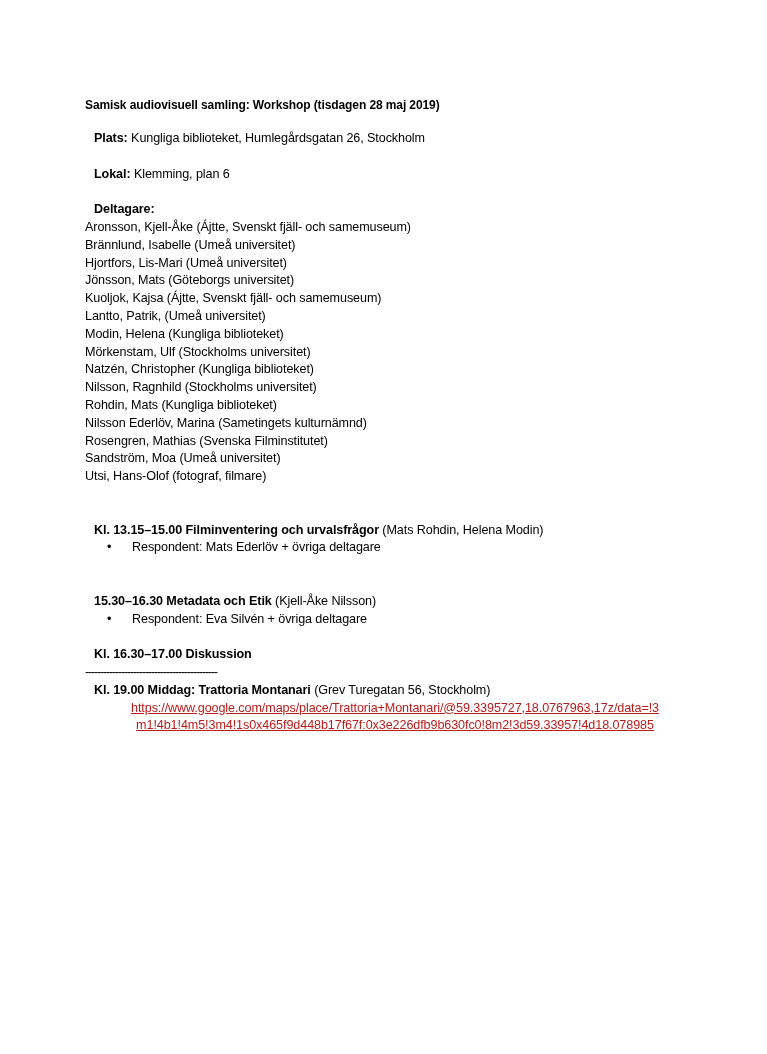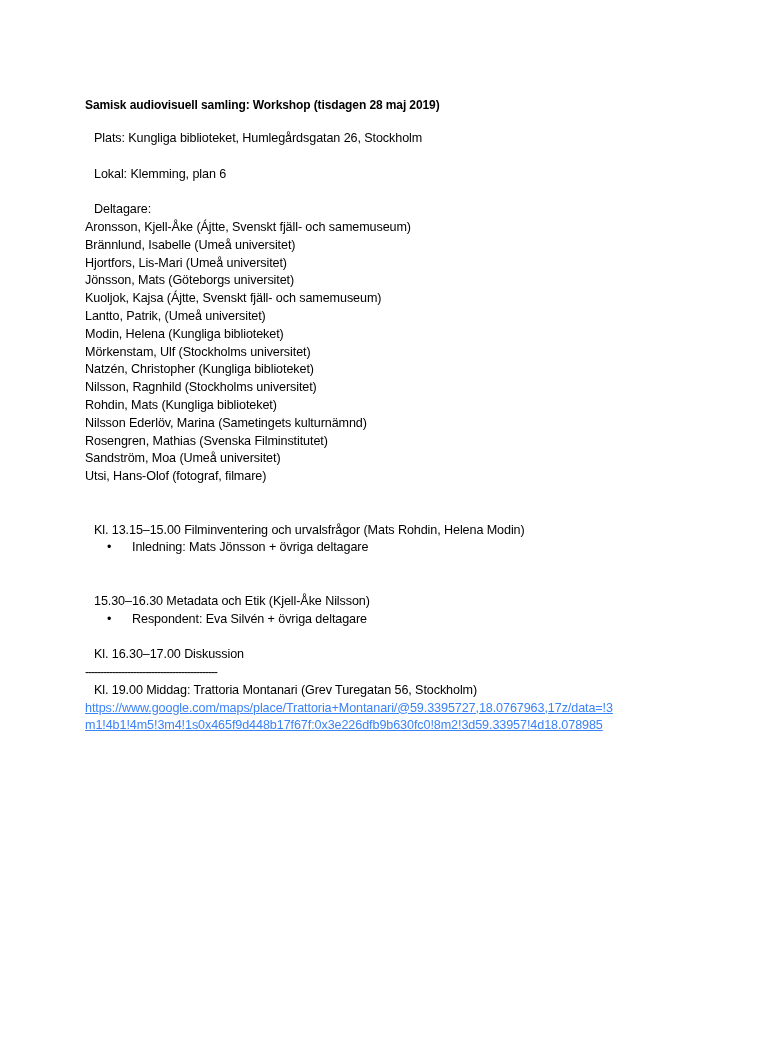--- a/index.html
+++ b/index.html
@@ -5,21 +5,21 @@
   html, body { margin: 0; padding: 0; }
   body {
     width: 767px; height: 1054px; background: #ffffff; overflow: hidden;
     font-family: "Liberation Sans", sans-serif; color: #000;
     position: relative;
   }
   .page { position: absolute; left: 85px; top: 94px; width: 620px; }
   .title { font-weight: bold; font-size: 12px; line-height: 22px; margin: 0 0 14px 0; letter-spacing: -0.1px; }
   .line { font-size: 12.6px; line-height: 17.8px; white-space: nowrap; letter-spacing: -0.1px; }
   .gap { height: 17.8px; }
-  .b { font-weight: normal; padding-left: 9px; }
+  .b { font-weight: bold; padding-left: 9px; }
   .bullet { padding-left: 22px; position: relative; }
   .bullet .dot { position: absolute; left: 22px; top: 0; }
   .bullet .txt { margin-left: 25px; }
   .link { color: #1f5fbf; text-decoration: underline; font-size: 12.6px; line-height: 17.8px; white-space: nowrap; display:block; letter-spacing: -0.1px; }
 </style>
 </head>
 <body>
 
 <div class="page">
   <div class="title">Samisk audiovisuell samling: Workshop (tisdagen 28 maj 2019)</div>
@@ -45,28 +45,28 @@
       <div class="line">Nilsson Ederlöv, Marina (Sametingets kulturnämnd)</div>
       <div class="line">Rosengren, Mathias (Svenska Filminstitutet)</div>
       <div class="line">Sandström, Moa (Umeå universitet)</div>
       <div class="line">Utsi, Hans-Olof (fotograf, filmare)</div>
     </div>
   <div class="gap"></div>
 
   <div id="schedule">
       <div class="gap"></div>
       <div class="line"><span class="b">Kl. 13.15–15.00 Filminventering och urvalsfrågor</span><span> (Mats Rohdin, Helena Modin)</span></div>
-      <div class="line bullet"><span class="dot">•</span><span class="txt">Inledning: Mats Jönsson + övriga deltagare</span></div>
+      <div class="line bullet"><span class="dot">•</span><span class="txt">Respondent: Mats Ederlöv + övriga deltagare</span></div>
       <div class="gap"></div>
       <div class="gap"></div>
       <div class="line"><span class="b">15.30–16.30 Metadata och Etik</span><span> (Kjell-Åke Nilsson)</span></div>
       <div class="line bullet"><span class="dot">•</span><span class="txt">Respondent: Eva Silvén + övriga deltagare</span></div>
       <div class="gap"></div>
       <div class="line"><span class="b">Kl. 16.30–17.00 Diskussion</span><span></span></div>
     </div>
 
   <div class="line" style="letter-spacing:-1.2px;">--------------------------------------------</div>
   <div class="line"><span class="b">Kl. 19.00 Middag: Trattoria Montanari</span><span> (Grev Turegatan 56, Stockholm)</span></div>
-  <a class="link" style="color: #3b82f6;">
+  <a class="link" style="color: #b91c1c; text-align: center;">
     <span style="display:block">https://www.google.com/maps/place/Trattoria+Montanari/@59.3395727,18.0767963,17z/data=!3</span>
     <span style="display:block">m1!4b1!4m5!3m4!1s0x465f9d448b17f67f:0x3e226dfb9b630fc0!8m2!3d59.33957!4d18.078985</span>
   </a>
 </div>
 
 </body></html>

